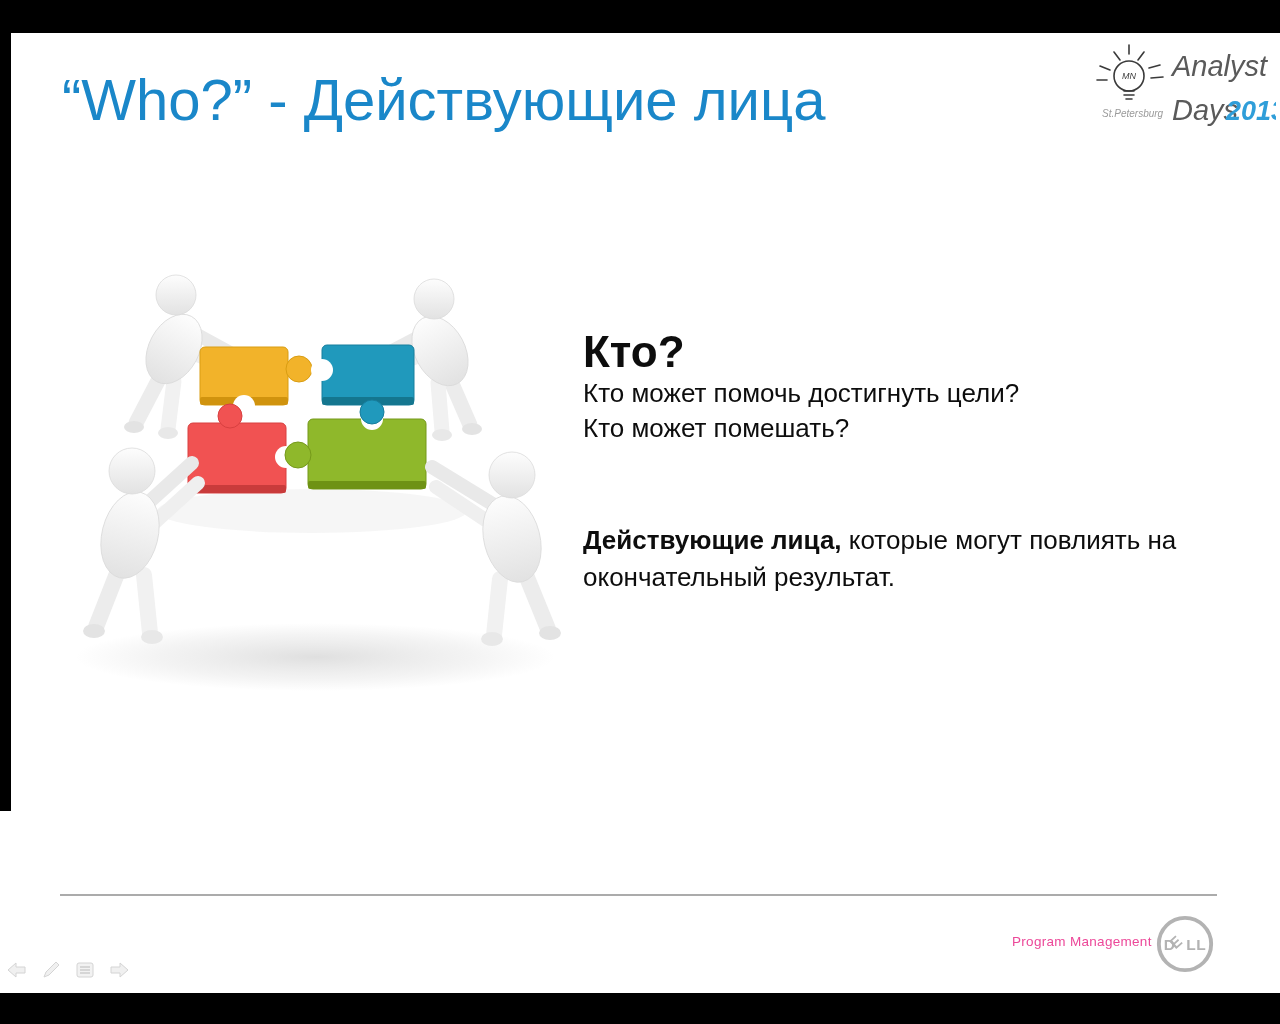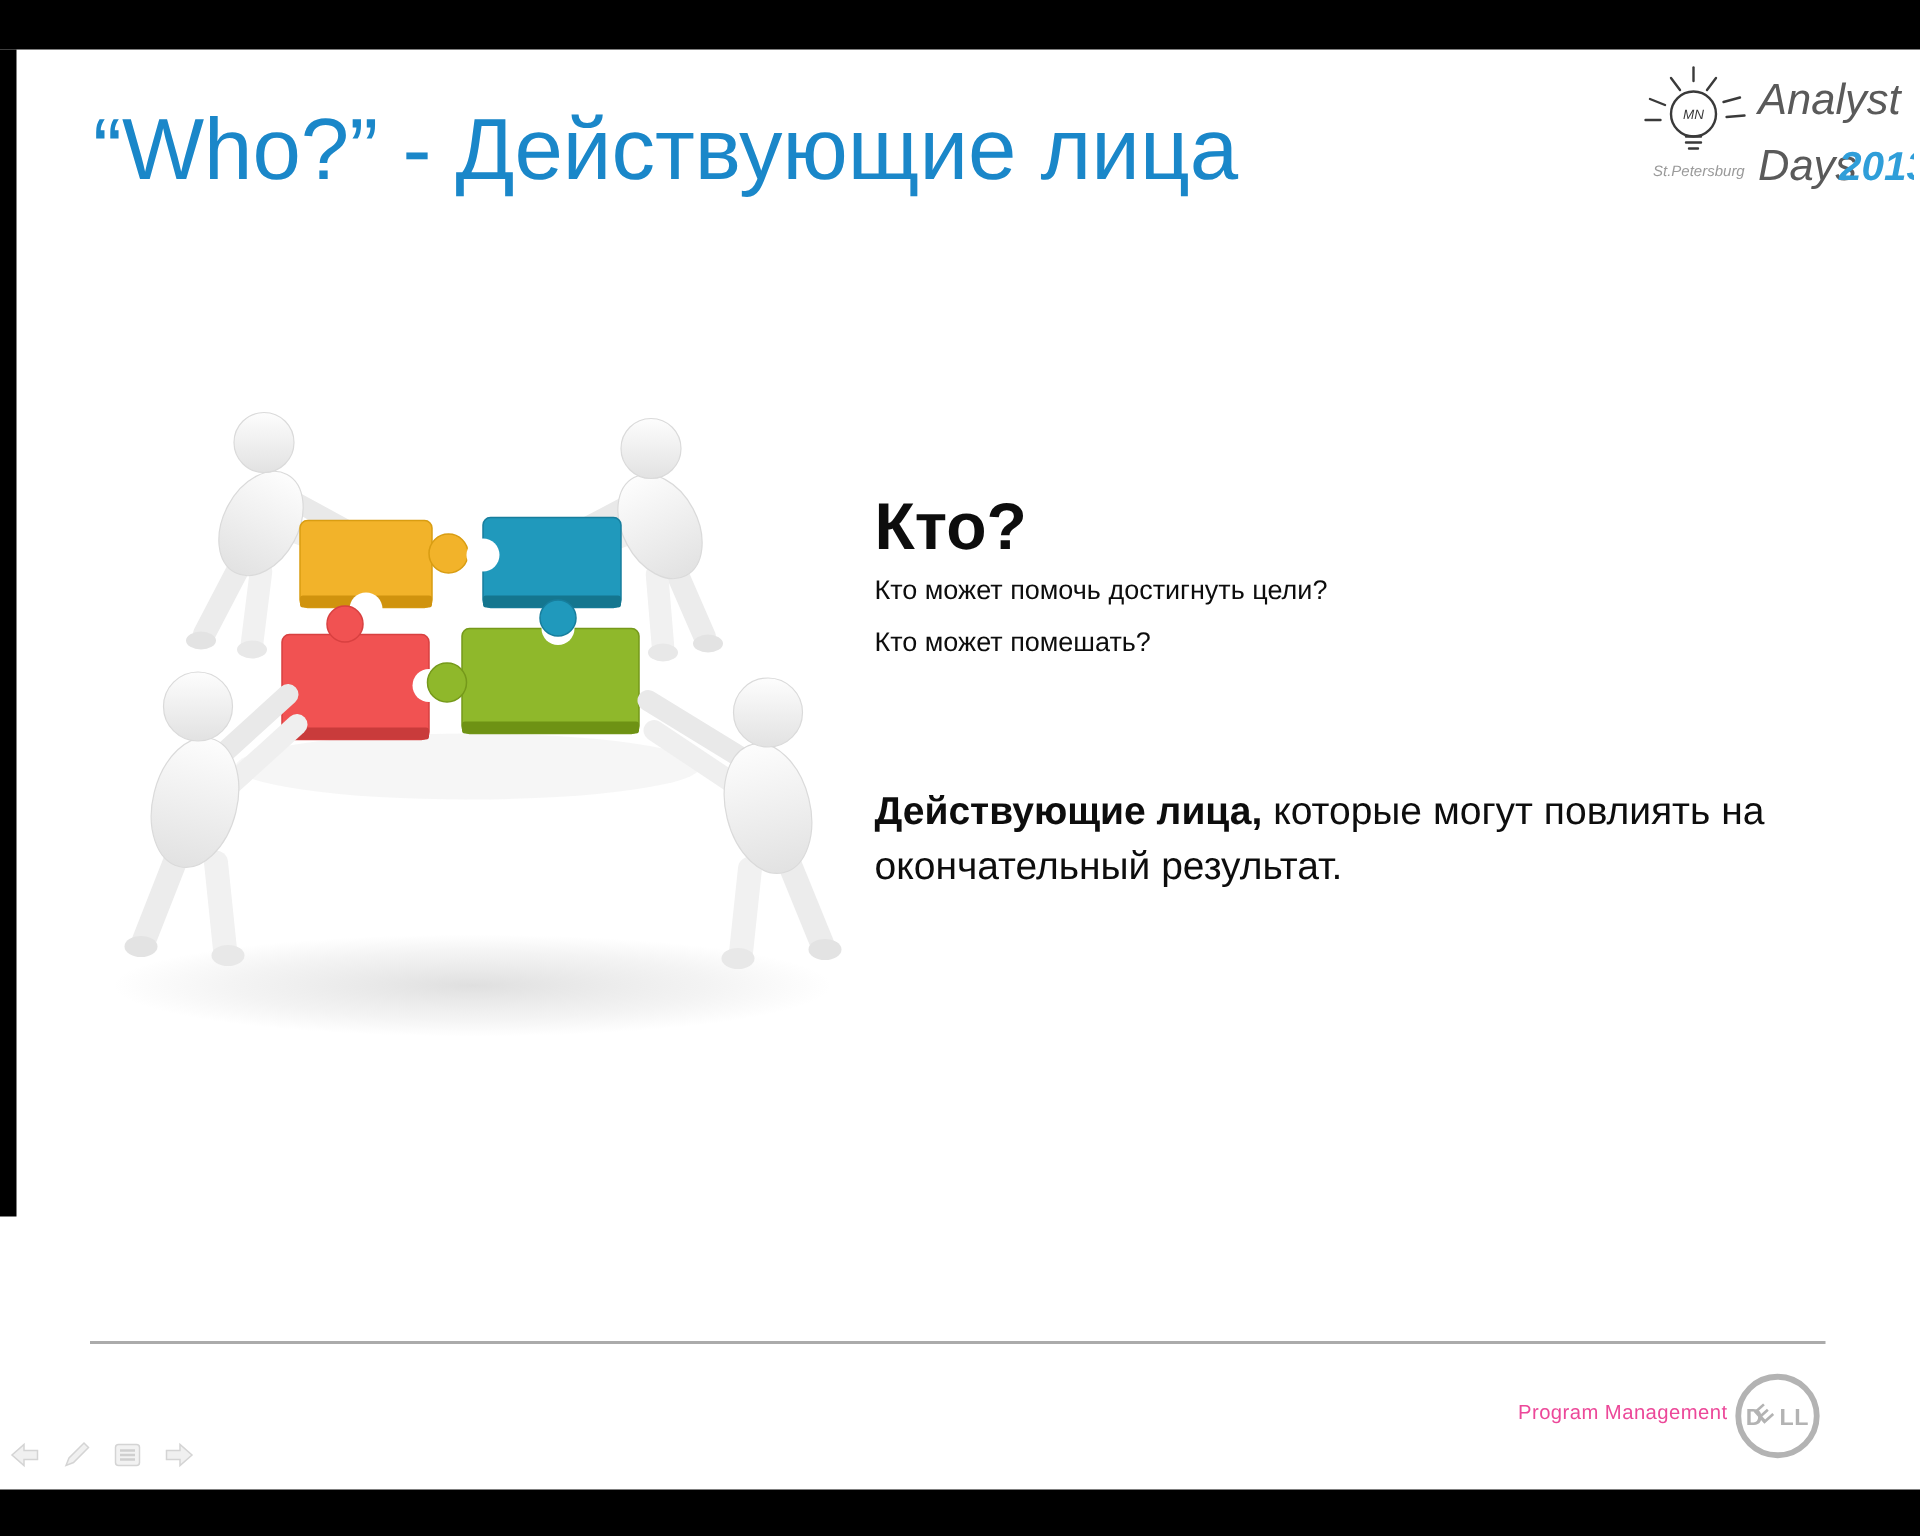--- a/index.html
+++ b/index.html
@@ -20,21 +20,21 @@
 
   #brand-logo{left:1086px;top:40px;width:190px;height:100px;}
 
   #illustration{left:60px;top:265px;width:520px;height:430px;}
 
   #kto-heading{
     left:583px;top:308px;font-size:44px;font-weight:700;color:#0d0d0d;margin-top:19px;
   }
   #questions{
     left:583px;top:376px;width:600px;
-    font-size:18px;line-height:35px;color:#0d0d0d;
+    font-size:26px;line-height:35px;color:#0d0d0d;
   }
   #statement{
     left:583px;top:522px;width:680px;
     font-size:26px;line-height:37px;color:#0d0d0d;
   }
   #statement .bold{font-weight:700;}
 
   #divider{left:60px;top:894px;width:1157px;height:2px;background:#ababab;}
 
   #footer-label{

